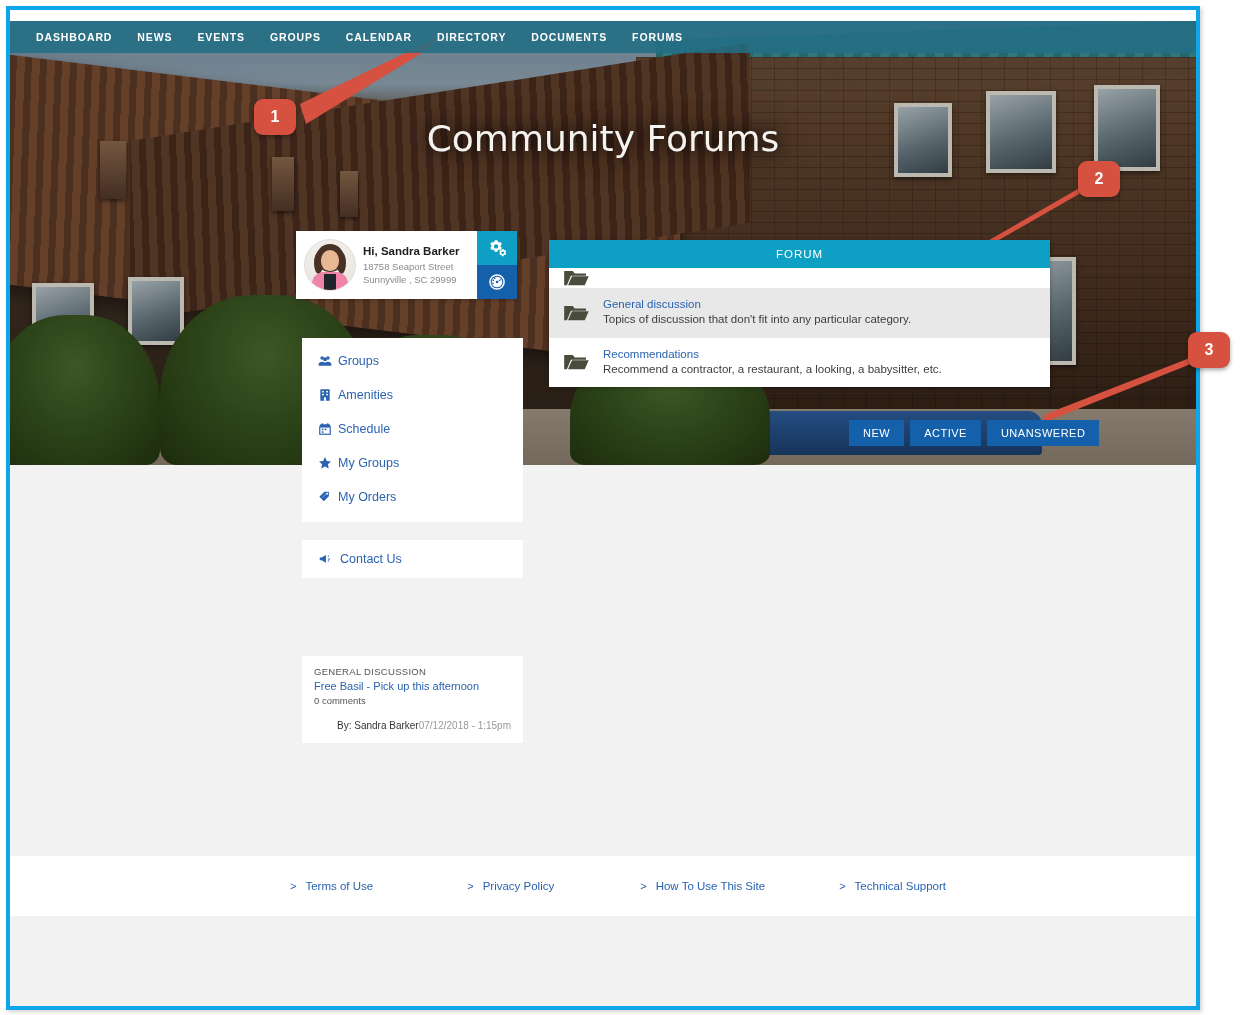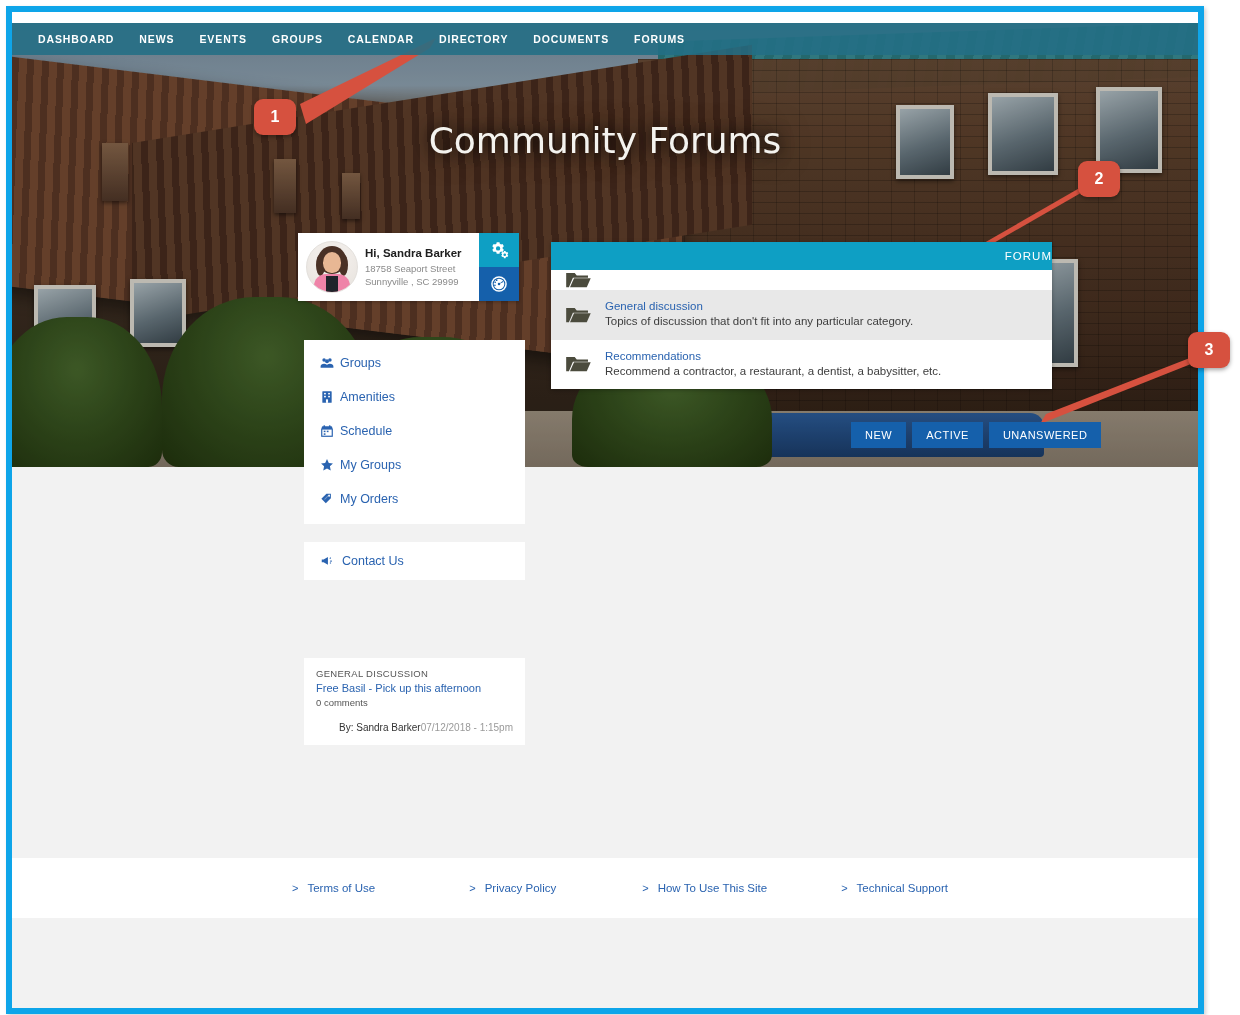--- a/index.html
+++ b/index.html
@@ -13,21 +13,21 @@
     overflow: hidden;
     background: #ffffff;
   }
 
   
   .frame {
     position: absolute;
     left: 6px; top: 6px;
     width: 1186px; height: 996px;
     background: #f2f2f2;
-    border: 6px solid #0ea5e9;
+    border: 4px solid #0ea5e9;
     box-shadow: 2px 2px 4px rgba(0,0,0,0.18);
     overflow: hidden;
   }
   .frame-topstrip {
     position: absolute; left: 0; top: 0;
     width: 100%; height: 11px; background: #ffffff;
   }
 
   
   .hero {
@@ -180,21 +180,21 @@
   .post-title { font-size: 11px; color: #2a63b0; margin-top: 3px; }
   .post-comments { font-size: 9.5px; color: #555555; margin-top: 3px; }
   .post-meta { display: flex; justify-content: flex-end; margin-top: 14px; }
   .post-by { font-size: 10px; color: #333333; }
   .post-date { font-size: 10px; color: #9a9a9a; }
 
   
   .forum { position: absolute; left: 539px; top: 230px; width: 501px; z-index: 7;
            box-shadow: 0 1px 4px rgba(0,0,0,.3); }
   .forum-head {
-    background: #0e9fc4; color: #ffffff; text-align: right;
+    background: #0e9fc4; color: #ffffff; text-align: center;
     font-size: 11.5px; letter-spacing: 1px; padding: 8px 0;
   }
   .forum-row { display: flex; background: #ffffff; }
   .forum-row.alt { background: #e8e8e8; }
   .forum-icon { width: 54px; display: flex; align-items: center; justify-content: center; flex: none; }
   .forum-icon svg { width: 26px; height: 20px; fill: #4b4b3d; }
   .forum-txt { padding: 10px 14px 10px 0; }
   .forum-name { font-size: 11.5px; color: #2a63b0; }
   .forum-desc { font-size: 11.5px; color: #3d3d3d; margin-top: 2px; line-height: 1.35; }
 
@@ -411,21 +411,21 @@
       </div>
       <div class="forum-row">
         <div class="forum-icon">
             <svg viewBox="0 0 28 22">
               <path d="M1 3.4h9.4l2.2 2.6H25v2.4H8.4L4 19H1z"></path>
               <path d="M5.2 19 9.6 9h18.4L23.6 19z"></path>
             </svg>
           </div>
         <div class="forum-txt">
           <div class="forum-name">Recommendations</div>
-          <div class="forum-desc">Recommend a contractor, a restaurant, a dentist, a babysitter, etc.</div>
+          <div class="forum-desc">Recommend a contractor, a restaurant, a looking, a babysitter, etc.</div>
         </div>
       </div>
     </div>
 
     <div class="filters">
       <div class="fbtn">NEW</div>
       <div class="fbtn">ACTIVE</div>
       <div class="fbtn">UNANSWERED</div>
     </div>
 

